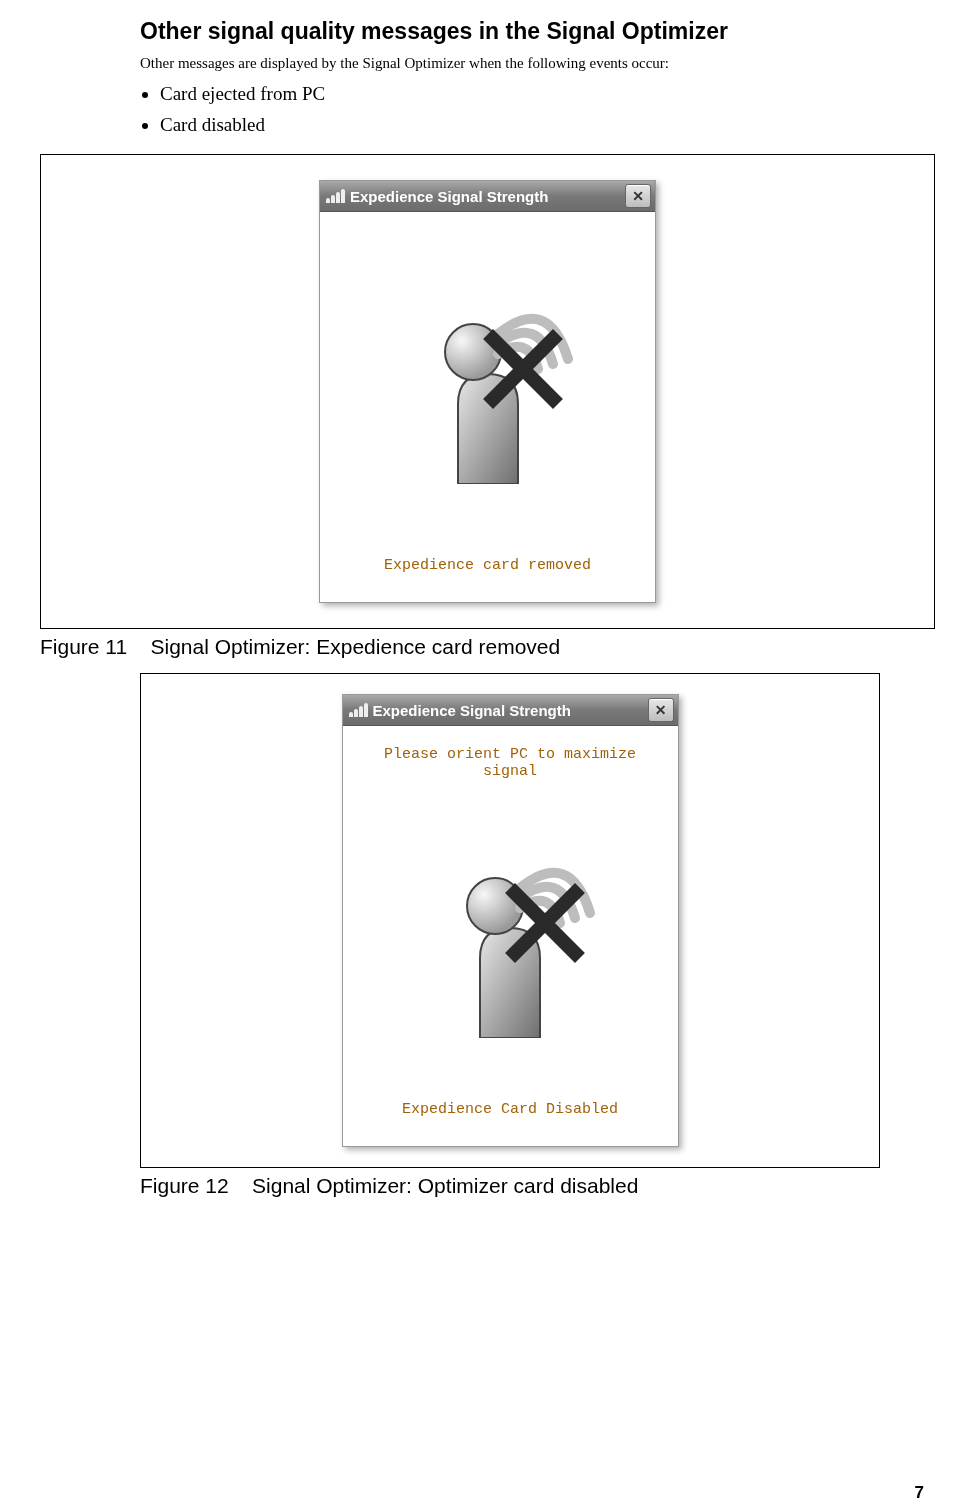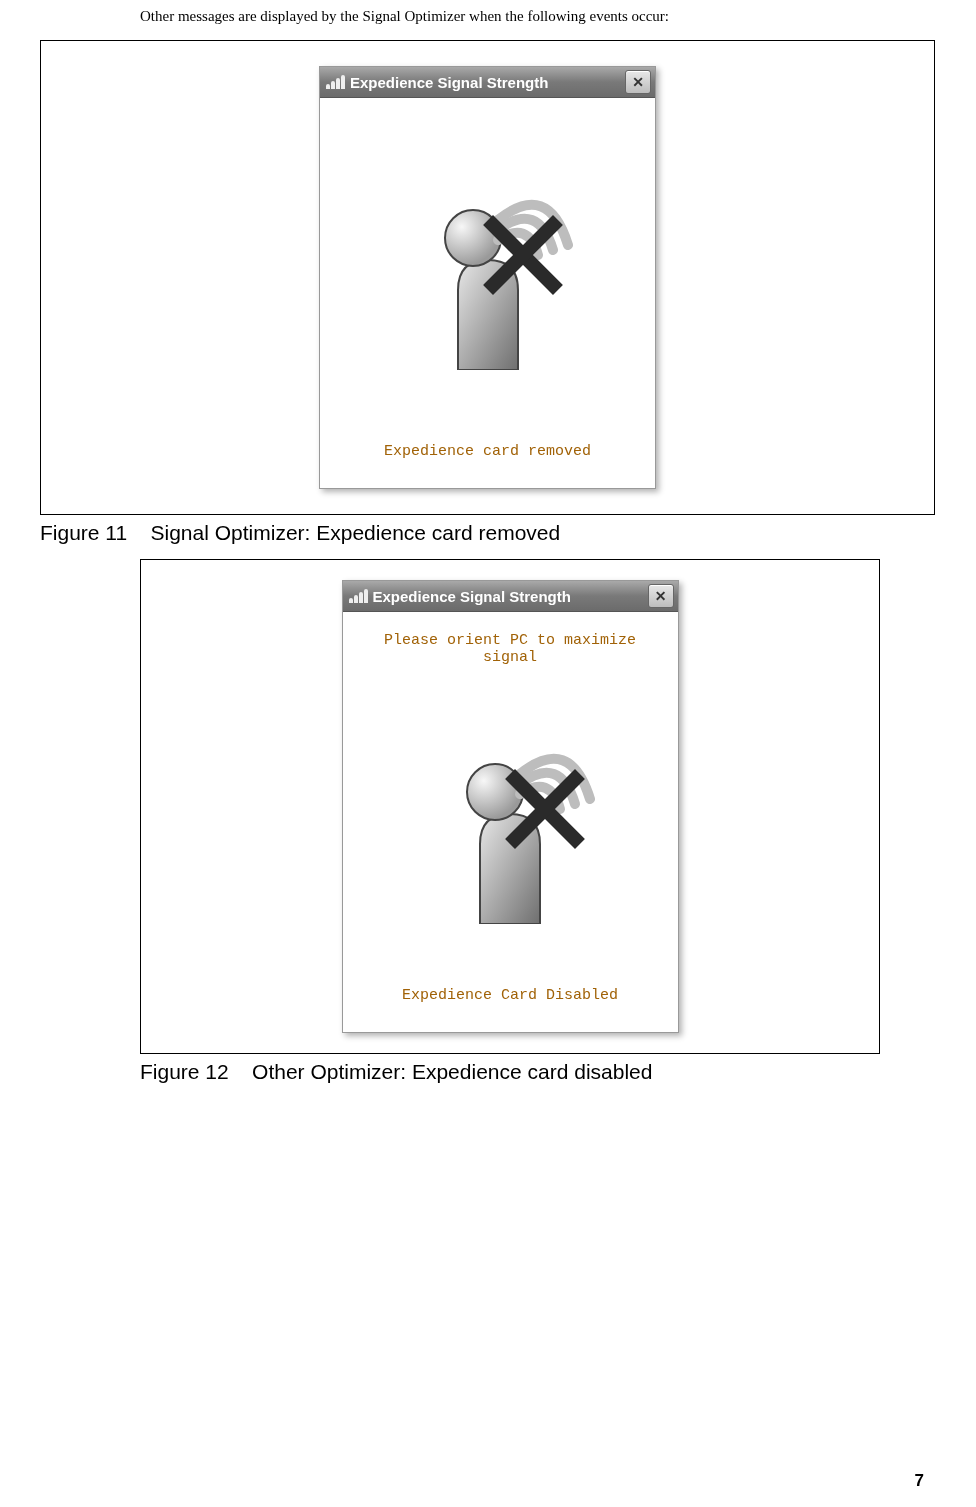--- a/index.html
+++ b/index.html
@@ -31,21 +31,26 @@
   .sig-ico span{position:absolute;bottom:2px;width:4px;background:#eee;border-radius:2px 2px 0 0;}
   .sig-ico .b1{left:0;height:5px;} .sig-ico .b2{left:5px;height:8px;}
   .sig-ico .b3{left:10px;height:11px;} .sig-ico .b4{left:15px;height:14px;}
 </style>
 </head>
 <body>
 
 <div class="page">
 
   <div class="indent">
+    <h2>Other signal quality messages in the Signal Optimizer</h2>
     <p>Other messages are displayed by the Signal Optimizer when the following events occur:</p>
+    <ul>
+      <li>Card ejected from PC</li>
+      <li>Card disabled</li>
+    </ul>
   </div>
 
   <div class="fig-frame wide">
     <div class="win">
       <div class="titlebar">
         <span class="sig-ico">
             <span class="b1"></span>
             <span class="b2"></span>
             <span class="b3"></span>
             <span class="b4"></span>
@@ -129,17 +134,17 @@
             <line x1="90" y1="55" x2="150" y2="115" stroke="#2a2a2a" stroke-width="14" stroke-linecap="square"></line>
             <line x1="150" y1="55" x2="90" y2="115" stroke="#2a2a2a" stroke-width="14" stroke-linecap="square"></line>
           </svg>
         </div>
         <div class="status">Expedience Card Disabled</div>
       </div>
     </div>
   </div>
   <div class="caption cmid">
     <span>Figure 12</span>&nbsp;&nbsp;&nbsp;
-    <span>Other Optimizer: Expedience card disabled</span>
+    <span>Signal Optimizer: Optimizer card disabled</span>
   </div>
 
   <div class="pagenum">7</div>
 </div>
 
 </body></html>

